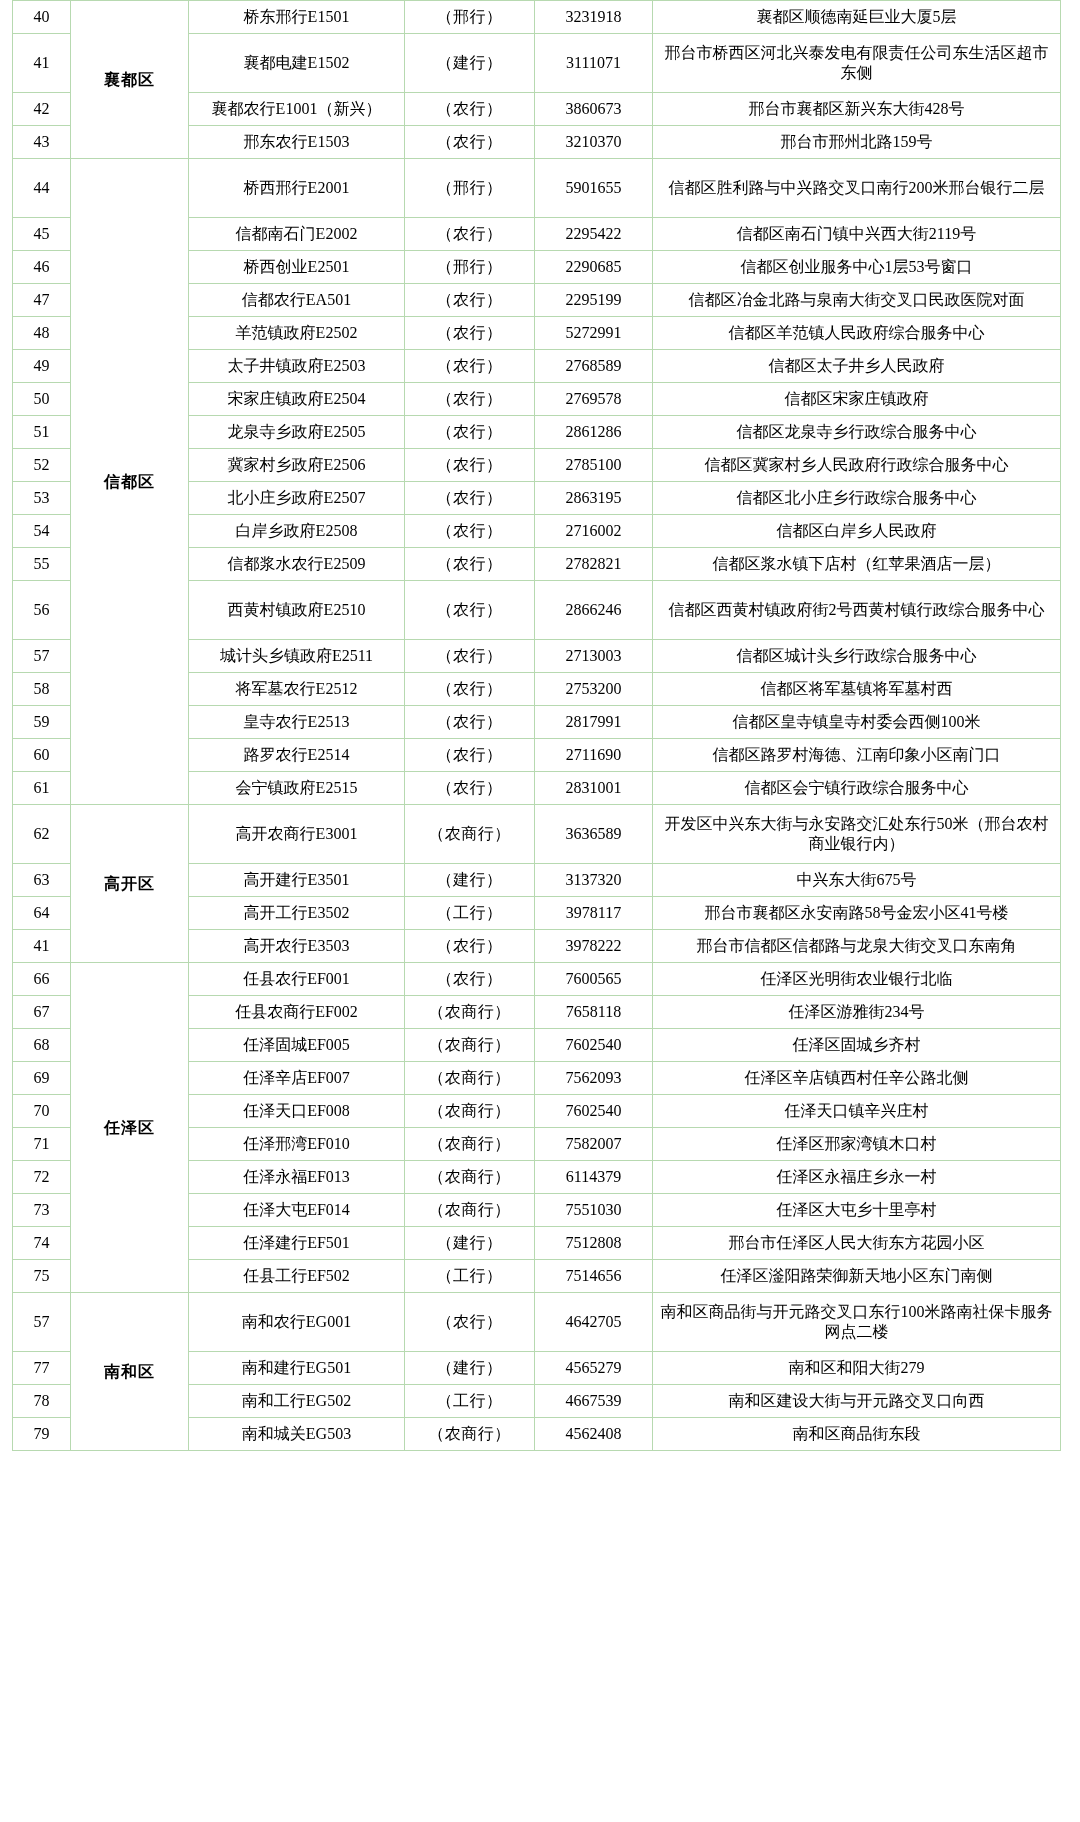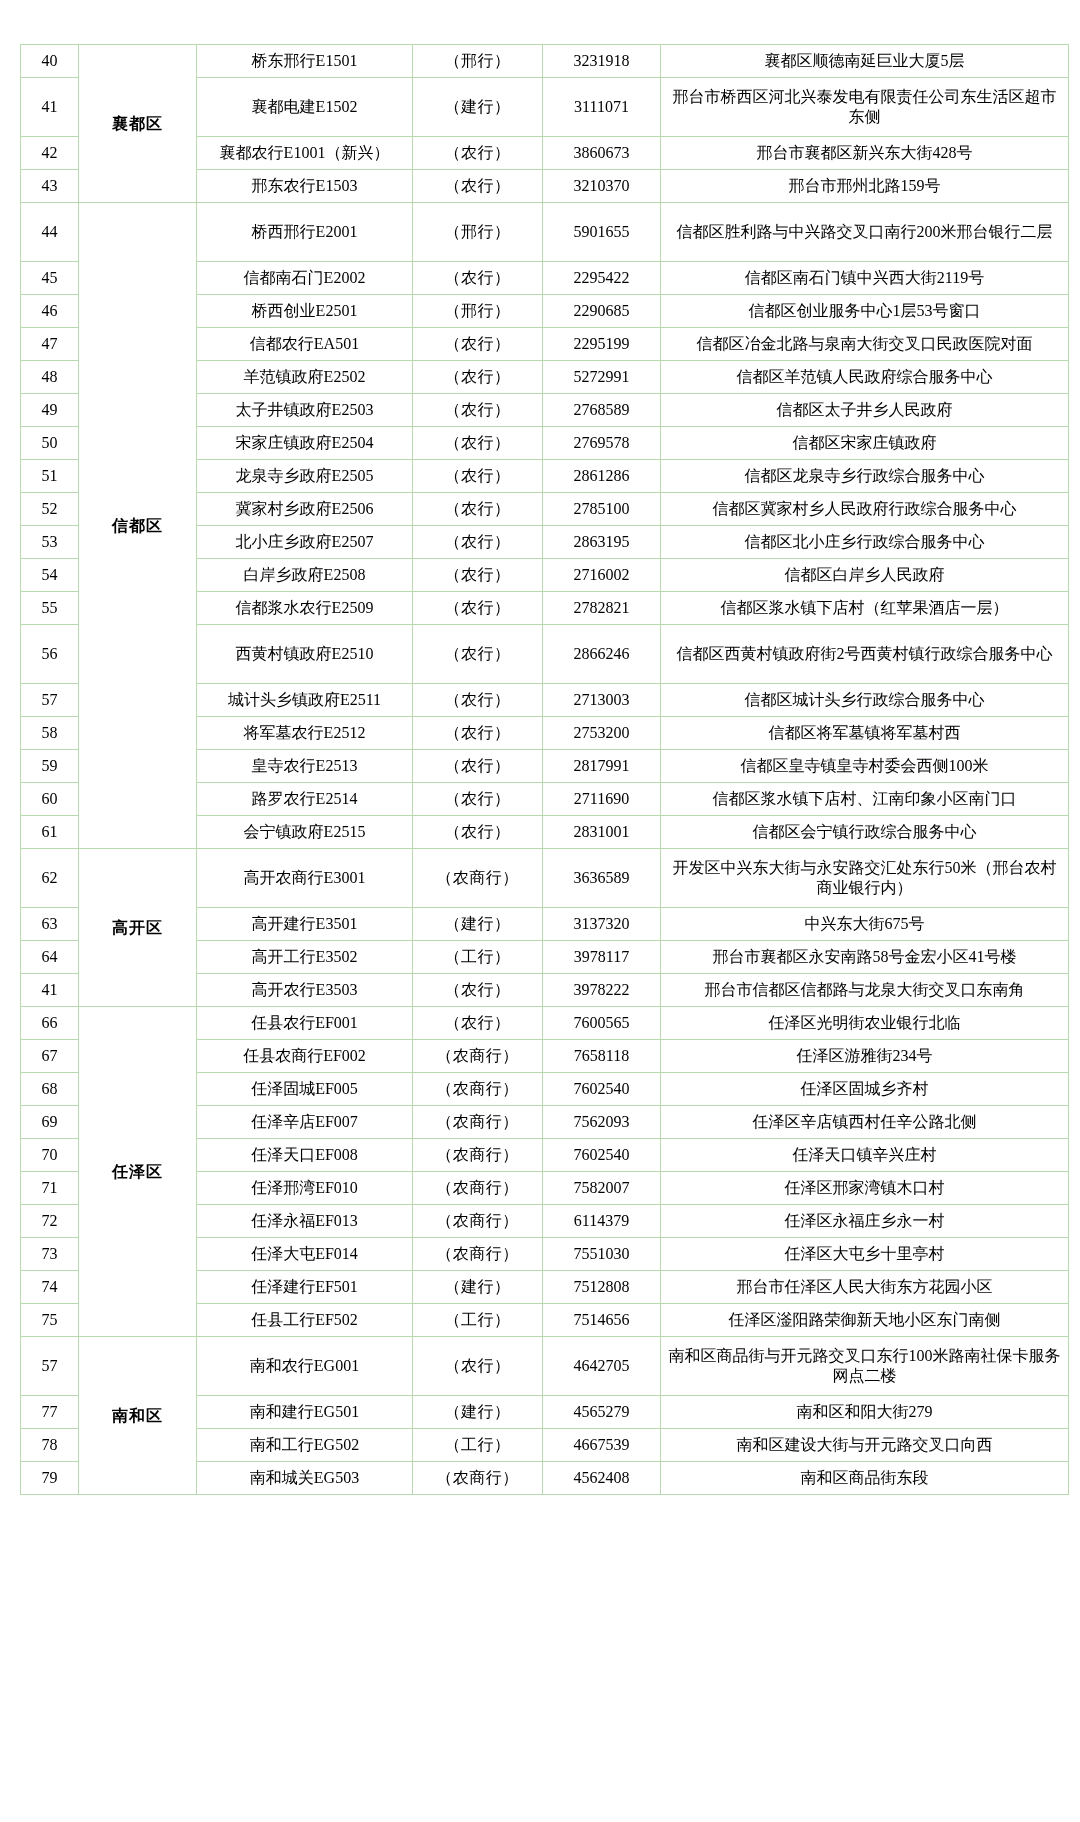--- a/index.html
+++ b/index.html
@@ -8,22 +8,21 @@
     background: #ffffff;
   }
   body {
     width: 1080px;
     font-family: "Liberation Serif", "DejaVu Serif", serif;
     color: #000000;
   }
   .sheet {
     width: 1080px;
     box-sizing: border-box;
-    padding: 0 12px 0 20px;
-    margin-top: 44px;
+    padding: 0 12px 0 12px;
   }
   table.bank-table {
     border-collapse: collapse;
     width: 1048px;
     table-layout: fixed;
   }
   table.bank-table td {
     border: 1px solid #b7d9b0;
     font-size: 16px;
     line-height: 1.25;
@@ -220,21 +219,21 @@
           <td class="name">皇寺农行E2513</td>
           <td class="bank">（农行）</td>
           <td class="code">2817991</td>
           <td class="addr">信都区皇寺镇皇寺村委会西侧100米</td>
         </tr>
         <tr>
           <td class="idx">60</td>
           <td class="name">路罗农行E2514</td>
           <td class="bank">（农行）</td>
           <td class="code">2711690</td>
-          <td class="addr">信都区浆水镇下店村、江南印象小区南门口</td>
+          <td class="addr">信都区路罗村海德、江南印象小区南门口</td>
         </tr>
         <tr>
           <td class="idx">61</td>
           <td class="name">会宁镇政府E2515</td>
           <td class="bank">（农行）</td>
           <td class="code">2831001</td>
           <td class="addr">信都区会宁镇行政综合服务中心</td>
         </tr>
         <tr class="row-tall">
           <td class="idx">62</td>

